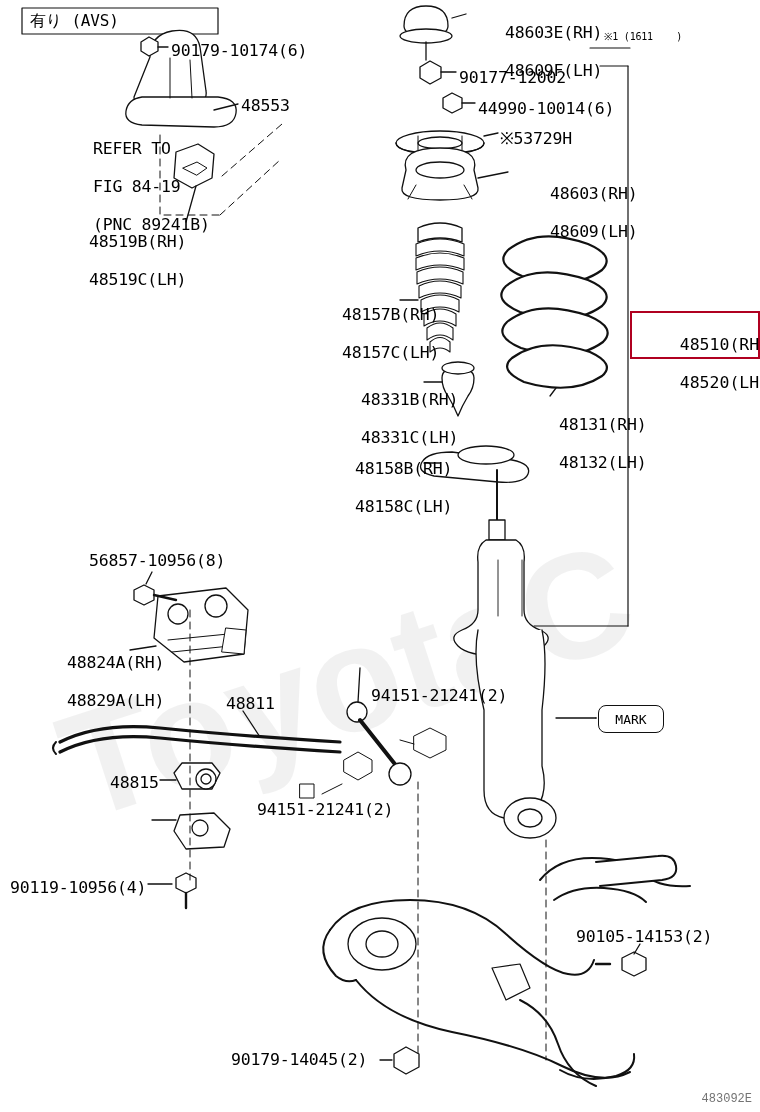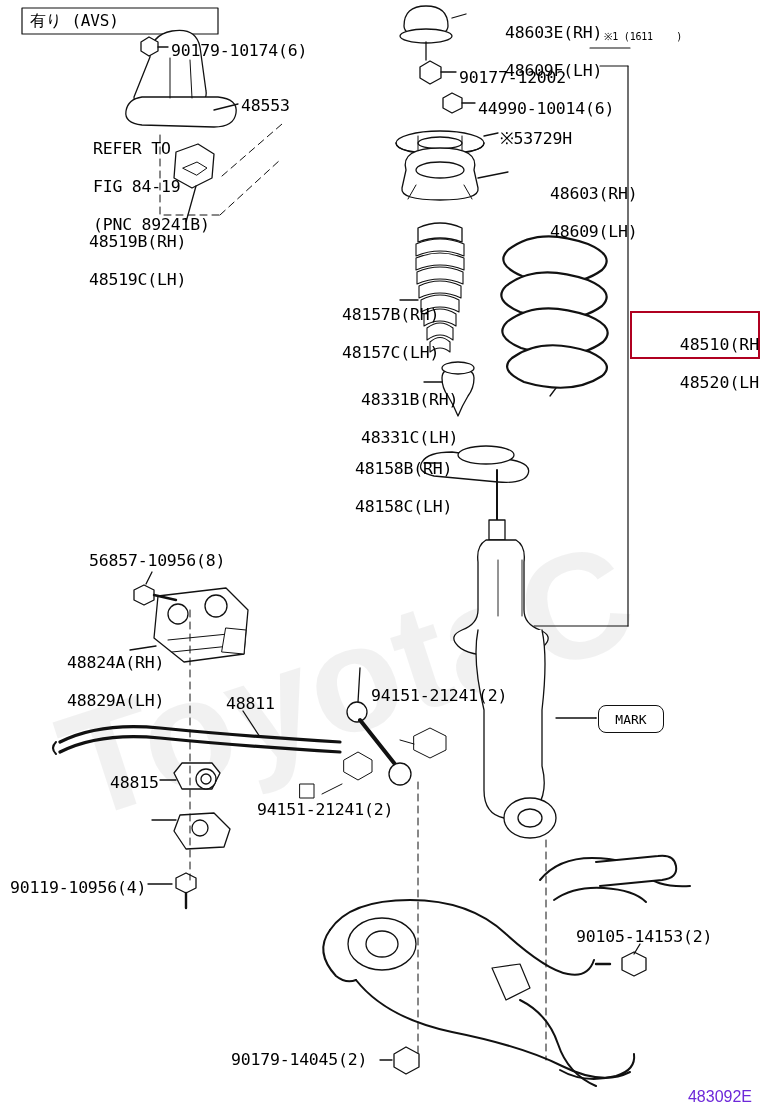--- a/index.html
+++ b/index.html
@@ -79,23 +79,23 @@
     transform: rotate(-18deg);
     transform-origin: left top;
     white-space: nowrap;
     pointer-events: none;
     user-select: none;
   }
   .footer-code {
     position: absolute;
     right: 8px;
     bottom: 6px;
-    font-family: Liberation Sans, sans-serif;
-    font-size: 16px;
-    color: #6d28d9;
+    font-family: Liberation Mono, monospace;
+    font-size: 12px;
+    color: #737373;
   }
 </style>
 </head>
 <body>
 
 <div id="sheet">
 
   <div class="watermark">ToyotaC</div>
 
   <svg id="art" viewBox="0 0 760 1112" aria-hidden="true">
@@ -299,20 +299,24 @@
   <div class="highlight-label" style="left:640px; top:316px;">
     <span>48510(RH)</span><br>
     <span>48520(LH)</span>
   </div>
 
   <div class="lbl" style="left:322px; top:371px;">
     <span>48331B(RH)</span><br>
     <span>48331C(LH)</span>
   </div>
 
+  <div class="lbl" style="left:520px; top:396px;">
+    <span>48131(RH)</span><br>
+    <span>48132(LH)</span>
+  </div>
 
   <div class="lbl" style="left:316px; top:440px;">
     <span>48158B(RH)</span><br>
     <span>48158C(LH)</span>
   </div>
 
   <div class="lbl" style="left:89px; top:551px;">56857-10956(8)</div>
 
 
   <div class="lbl" style="left:28px; top:634px;">

